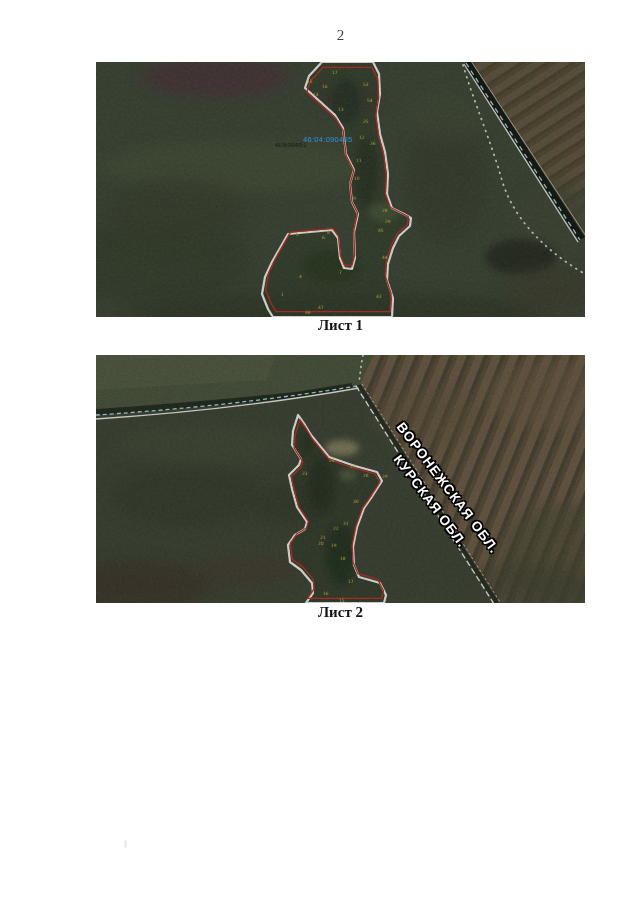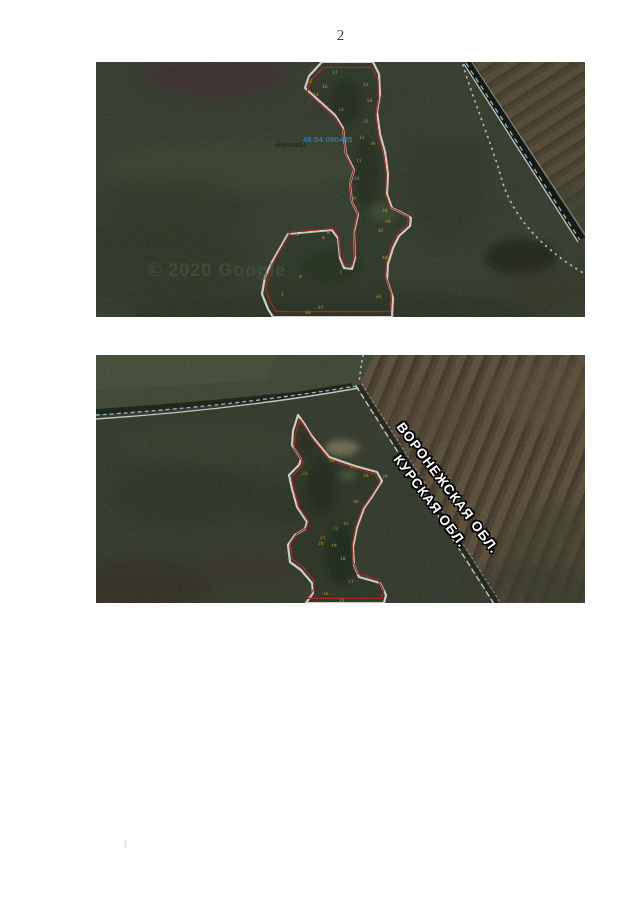--- a/index.html
+++ b/index.html
@@ -132,24 +132,24 @@
           <text x="185" y="234" class="vertex-num">1</text>
           <text x="280" y="236" class="vertex-num">43</text>
           <text x="209" y="252" class="vertex-num">46</text>
           <text x="222" y="247" class="vertex-num">47</text>
         </g>
 
       <rect width="489" height="255" filter="url(#grain1)" opacity=".20"></rect>
       <rect width="489" height="255" filter="url(#grain1w)" opacity=".06"></rect>
     </svg>
 
-    <div class="map-watermark">© 2020 Google</div>
     <div class="map-label-quarter">46:04:090405</div>
     <div class="map-label-parcel">46:04:090405:1</div>
   </div>
+  <div class="caption c1">Лист 1</div>
 
   <div class="figure f2">
     <svg width="489" height="248" viewBox="0 0 489 248">
       <defs>
         <filter id="soft2" x="-60%" y="-60%" width="220%" height="220%">
             <feGaussianBlur stdDeviation="7"></feGaussianBlur>
           </filter>
         <filter id="soft2b" x="-60%" y="-60%" width="220%" height="220%">
             <feGaussianBlur stdDeviation="3"></feGaussianBlur>
           </filter>
@@ -240,15 +240,16 @@
 
       <rect width="489" height="248" filter="url(#grain2)" opacity=".20"></rect>
       <rect width="489" height="248" filter="url(#grain2w)" opacity=".06"></rect>
     </svg>
 
     <div class="region-labels">
       <div>ВОРОНЕЖСКАЯ ОБЛ.</div>
       <div>КУРСКАЯ ОБЛ.</div>
     </div>
   </div>
+  <div class="caption c2">Лист 2</div>
 
   <div class="scan-speck"></div>
 </div>
 
 </body></html>

